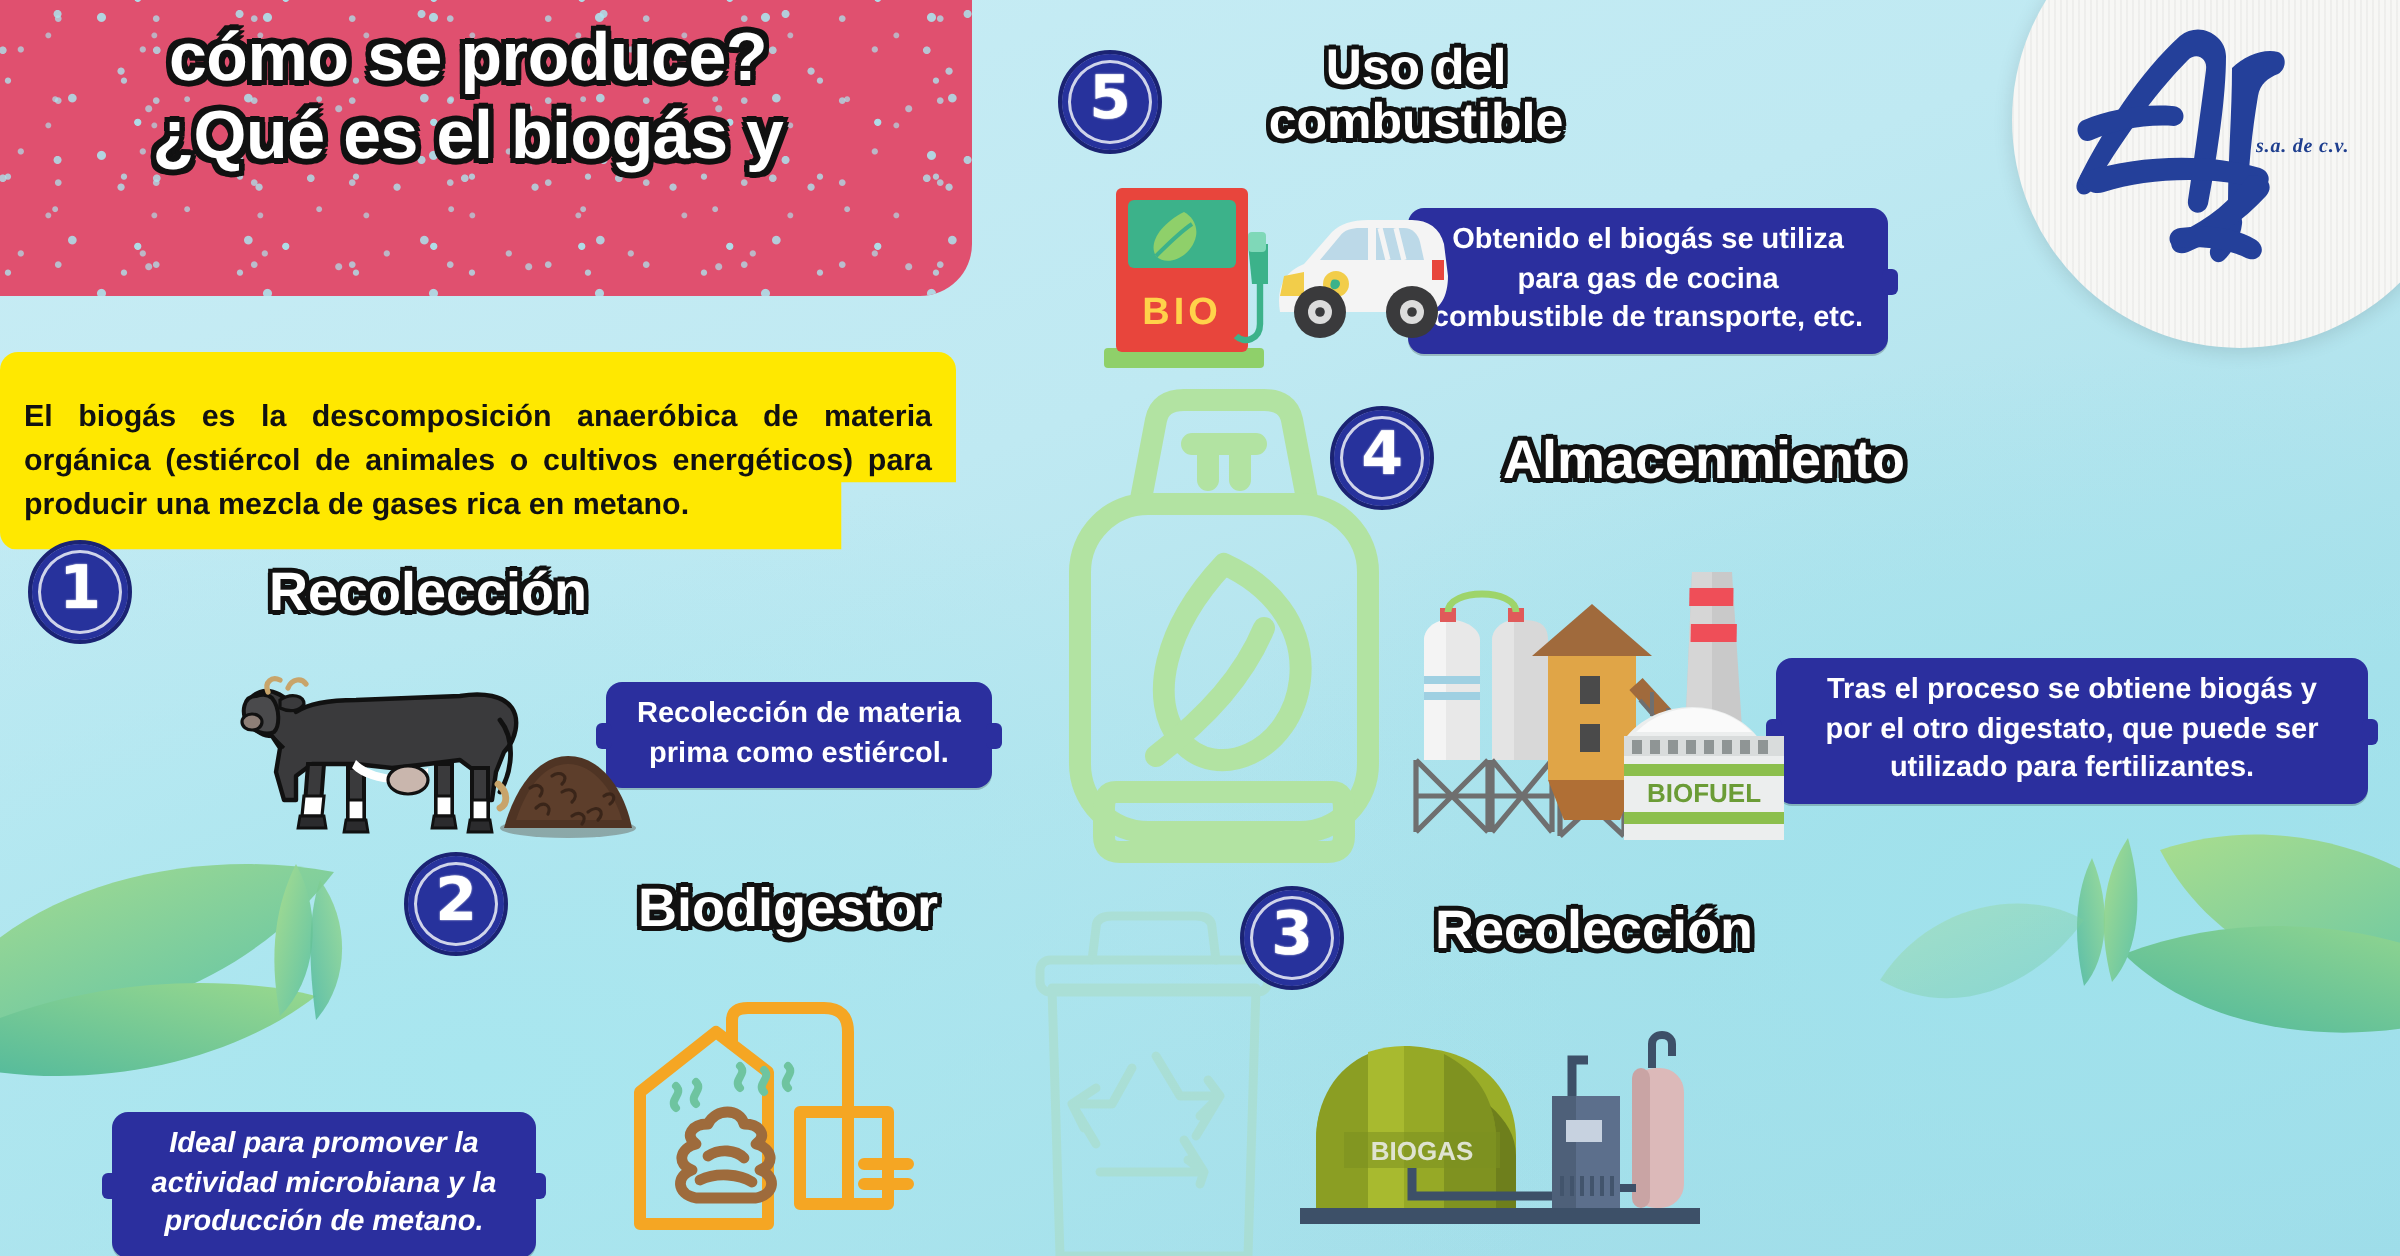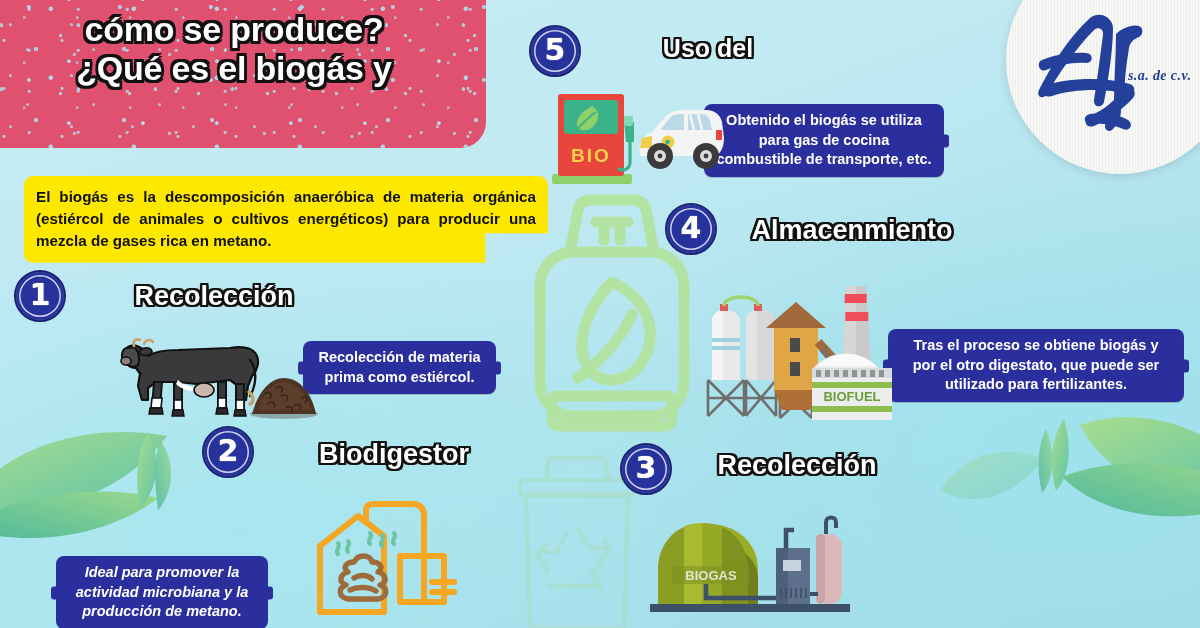--- a/index.html
+++ b/index.html
@@ -61,24 +61,24 @@
     text-align: center;
     padding: 22px 26px 0 22px;
     letter-spacing: -.2px;
     text-shadow:
       -2.6px -2.6px 0 #111, 2.6px -2.6px 0 #111, -2.6px 2.6px 0 #111, 2.6px 2.6px 0 #111,
       0 -2.8px 0 #111, 0 2.8px 0 #111, -2.8px 0 0 #111, 2.8px 0 0 #111;
   }
 
   
   #intro-box {
-    position: absolute; left: 24px; top: 176px; width: 524px;
+    position: absolute; left: 0; top: 176px; width: 478px;
     background: #ffe800;
     border-radius: 9px;
-    padding: 10px 12px 11px 12px;
+    padding: 22px 12px 11px 12px;
     color: #111;
     font-size: 15.2px; font-weight: 700; line-height: 1.44;
     text-align: justify;
     clip-path: polygon(0 0, 100% 0, 100% 66%, 88% 66%, 88% 100%, 0 100%);
   }
   #intro-box::after{ content:""; }
 
   
   #logo-badge {
     position: absolute; right: -34px; top: -54px;
@@ -86,21 +86,21 @@
     border-radius: 50%;
     background:
       repeating-linear-gradient(90deg, rgba(0,0,0,.035) 0 1px, rgba(0,0,0,0) 1px 3px),
       #f7f7f5;
     box-shadow: 0 2px 10px rgba(0,0,0,.12);
   }
   #logo-inner { position: absolute; left: 6px; top: 56px; width: 150px; height: 150px; }
   #logo-sub {
     position: absolute; left: 122px; top: 122px;
     font-family: "Liberation Serif", serif;
-    font-style: italic; font-size: 14px; font-weight: 700;
+    font-style: italic; font-size: 10px; font-weight: 700;
     color: #1f3f8f; letter-spacing: .4px;
   }
 
   
   .step-badge {
     position: absolute;
     width: 52px; height: 52px; border-radius: 50%;
     background: #27329c;
     border: 2px solid #1b2373;
     box-shadow: inset 0 0 0 3px #27329c, inset 0 0 0 4.5px #cfd4ea;
@@ -476,20 +476,21 @@
       <text x="152" y="121" font-family="Liberation Sans, sans-serif" font-size="13" font-weight="700" fill="#6b9c36" text-anchor="middle">BIOFUEL</text>
     </svg>
   </div>
 
   <div class="step-badge" id="badge-5">
     <span>5</span>
   </div>
   <div class="brush-title" id="title-5">
     <div class="brush-bg"></div>
     <span>Uso del</span>
+    <span>combustible</span>
   </div>
   <div class="caption" id="caption-5">Obtenido el biogás se utiliza para gas de cocina combustible de transporte, etc.</div>
   <div class="illus" id="illus-pump">
     <svg viewBox="0 0 190 100" width="190" height="100">
 
       <rect x="18" y="88" width="80" height="10" rx="2" fill="#8fd06a"></rect>
       <rect x="24" y="8" width="66" height="82" rx="3" fill="#e8453c"></rect>
       <rect x="30" y="14" width="54" height="34" rx="3" fill="#3cb28a"></rect>
 
       <path d="M58 20 C46 26 40 36 44 42 C50 48 62 42 64 32 C65 27 62 22 58 20 Z" fill="#8fd06a"></path>

